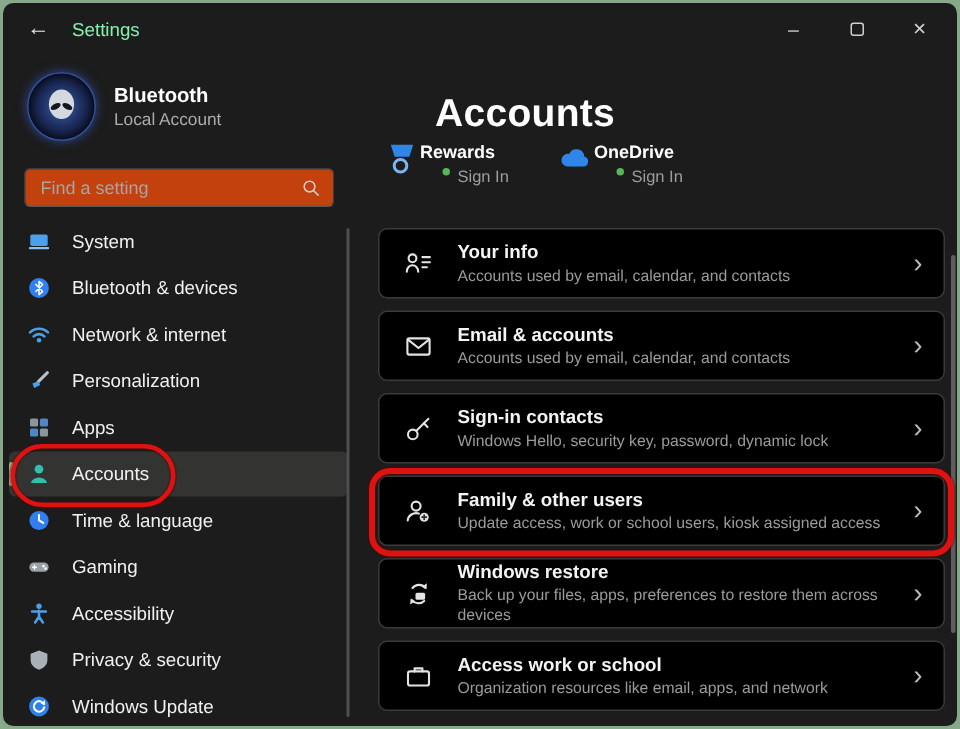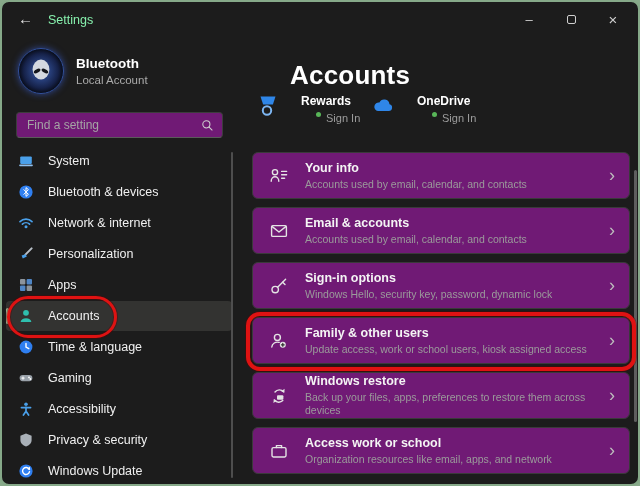--- a/index.html
+++ b/index.html
@@ -15,45 +15,45 @@
   .ctrl{width:42px;height:34px;display:flex;align-items:center;justify-content:center;color:#cfcfcf;font-size:13px;}
   .ctrl .maxbox{width:9px;height:9px;border:1px solid #cfcfcf;border-radius:2px;display:block;}
   .ctrl.close{font-size:15px;}
 
   
   .profile{position:absolute;left:16px;top:46px;display:flex;align-items:center;gap:12px;}
   .avatar{width:46px;height:46px;border-radius:50%;background:radial-gradient(circle at 50% 50%, #3b5fb0 0%, #16224a 55%, #05070d 75%);border:1px solid #31509c;box-shadow:0 0 7px rgba(64,110,255,.55);display:flex;align-items:center;justify-content:center;}
   .user-name{font-size:13.5px;font-weight:bold;color:#ffffff;line-height:1.25;}
   .user-type{font-size:11.5px;color:#ababab;margin-top:2px;}
 
-  .searchbox{position:absolute;left:14px;top:110px;width:207px;height:26px;background:#701a75;border:1px solid #3d3d3d;border-bottom-color:#5a5a5a;border-radius:4px;display:flex;align-items:center;padding:0 8px 0 10px;}
+  .searchbox{position:absolute;left:14px;top:110px;width:207px;height:26px;background:#c2410c;border:1px solid #3d3d3d;border-bottom-color:#5a5a5a;border-radius:4px;display:flex;align-items:center;padding:0 8px 0 10px;}
   .searchbox input{flex:1;background:transparent;border:none;outline:none;color:#c9c9c9;font-size:12px;padding:0;}
   .searchbox input::placeholder{color:#a5a5a5;}
 
   .nav{position:absolute;left:4px;top:144px;width:226px;}
   .nav-item{position:relative;height:30px;margin-bottom:1px;border-radius:4px;display:flex;align-items:center;padding-left:12px;gap:14px;color:#f0f0f0;font-size:12.5px;}
   .nav-item.selected{background:#333331;}
   .nav-item .pill{position:absolute;left:0;top:7px;width:3px;height:16px;border-radius:2px;background:#9db08d;}
   .nav-ico{width:16px;height:16px;flex:0 0 16px;display:flex;}
 
   .sb-left{position:absolute;left:229px;top:150px;width:2px;height:326px;background:#4e4e4e;border-radius:1px;}
   .sb-right{position:absolute;left:632px;top:168px;width:3px;height:252px;background:#5e5e5e;border-radius:2px;}
 
   
   .page-title{position:absolute;left:288px;top:58px;font-size:26px;font-weight:600;color:#ffffff;letter-spacing:.2px;}
-  .promo{position:absolute;top:93px;display:flex;align-items:flex-start;gap:23px;}
+  .promo{position:absolute;top:93px;display:flex;align-items:flex-start;gap:2px;}
   .promo.rewards{left:256px;}
   .promo.onedrive{left:369px;}
   .promo-label{font-size:12px;font-weight:bold;color:#ffffff;line-height:1.1;}
   .promo-status{display:flex;align-items:flex-start;gap:5px;margin-top:4px;margin-left:15px;}
   .dot{width:5px;height:5px;border-radius:50%;background:#58b658;}
   .status-text{font-size:11px;color:#9d9d9d;}
 
   .cards{position:absolute;left:250px;top:150px;width:378px;}
-  .card{height:47px;margin-bottom:8px;background:#701a75;border:1px solid #3a3a3a;border-radius:6px;display:flex;align-items:center;padding:0 14px 0 16px;}
+  .card{height:47px;margin-bottom:8px;background:#000000;border:1px solid #3a3a3a;border-radius:6px;display:flex;align-items:center;padding:0 14px 0 16px;}
   .card-ico{width:20px;height:20px;flex:0 0 20px;margin-right:16px;display:flex;}
   .card-text{display:flex;flex-direction:column;justify-content:center;}
   .card-title{font-size:12.5px;font-weight:600;color:#f4f4f4;line-height:1.2;}
   .card-sub{font-size:10.5px;color:#9b9b9b;margin-top:2px;line-height:1.2;}
   .chev{margin-left:auto;color:#bdbdbd;font-size:18px;line-height:1;padding-bottom:2px;}
 
   
   .ann{position:absolute;pointer-events:none;z-index:50;}
   .ann-sidebar{left:5px;top:294px;width:110px;height:42px;border:3.5px solid #df1212;border-radius:21px;box-shadow:0 0 0 1px rgba(90,0,0,.4), inset 0 0 0 1px rgba(90,0,0,.4);}
   .ann-card{left:244px;top:310px;width:390px;height:59px;border:4px solid #df1212;border-radius:14px;box-shadow:0 0 0 1px rgba(90,0,0,.4), inset 0 0 0 1px rgba(90,0,0,.4);}
@@ -271,21 +271,21 @@
 
       <div class="card">
         <span class="card-ico">
             <svg viewBox="0 0 20 20" width="20" height="20" fill="none" stroke="#e4e4e4" stroke-width="1.4" stroke-linecap="round">
               <circle cx="6.2" cy="13.6" r="3.2"></circle>
               <path d="M8.6 11.2 L16.6 3.2"></path>
               <path d="M13.6 6.2 L16 8.6"></path>
             </svg>
           </span>
         <span class="card-text">
-          <span class="card-title">Sign-in options</span>
+          <span class="card-title">Sign-in contacts</span>
           <span class="card-sub">Windows Hello, security key, password, dynamic lock</span>
         </span>
         <span class="chev">›</span>
       </div>
 
       <div class="card">
         <span class="card-ico">
             <svg viewBox="0 0 20 20" width="20" height="20">
               <g fill="none" stroke="#e4e4e4" stroke-width="1.4" stroke-linecap="round">
                 <circle cx="8.4" cy="6.4" r="3"></circle>

